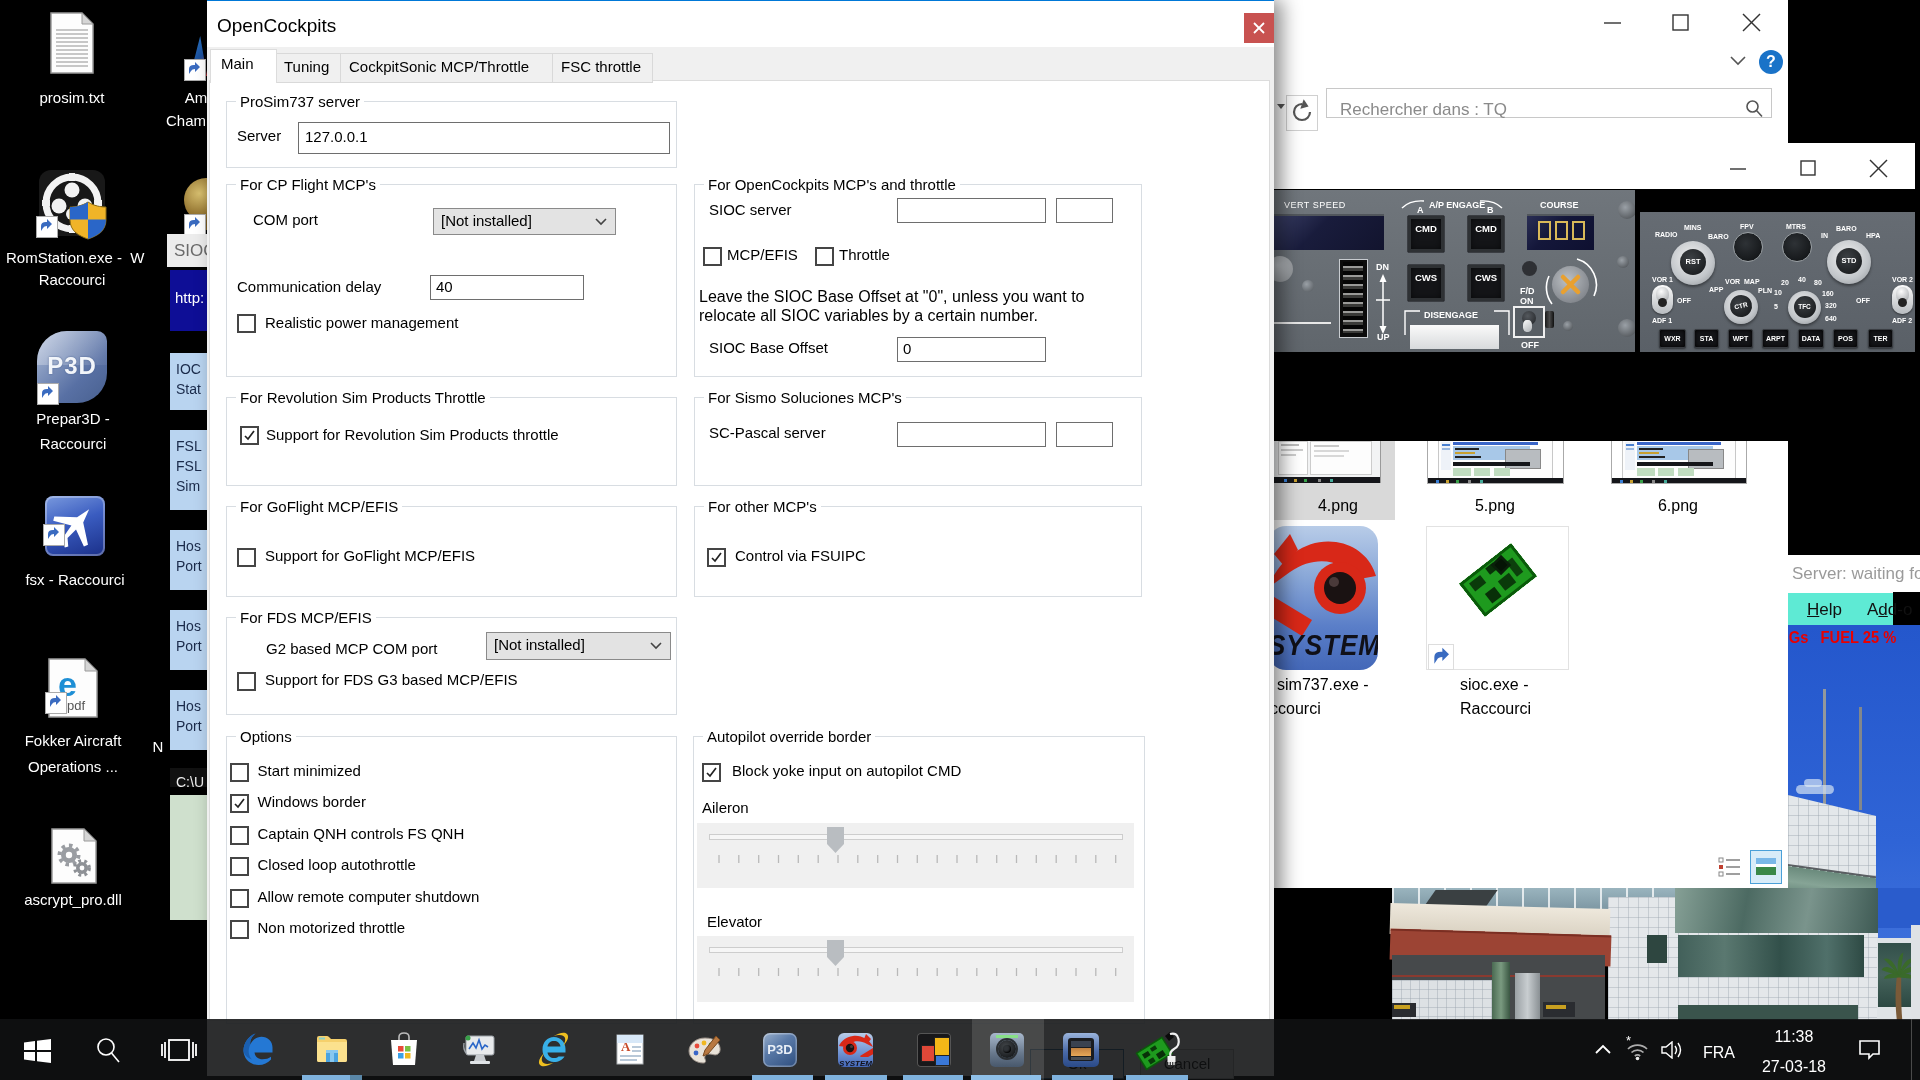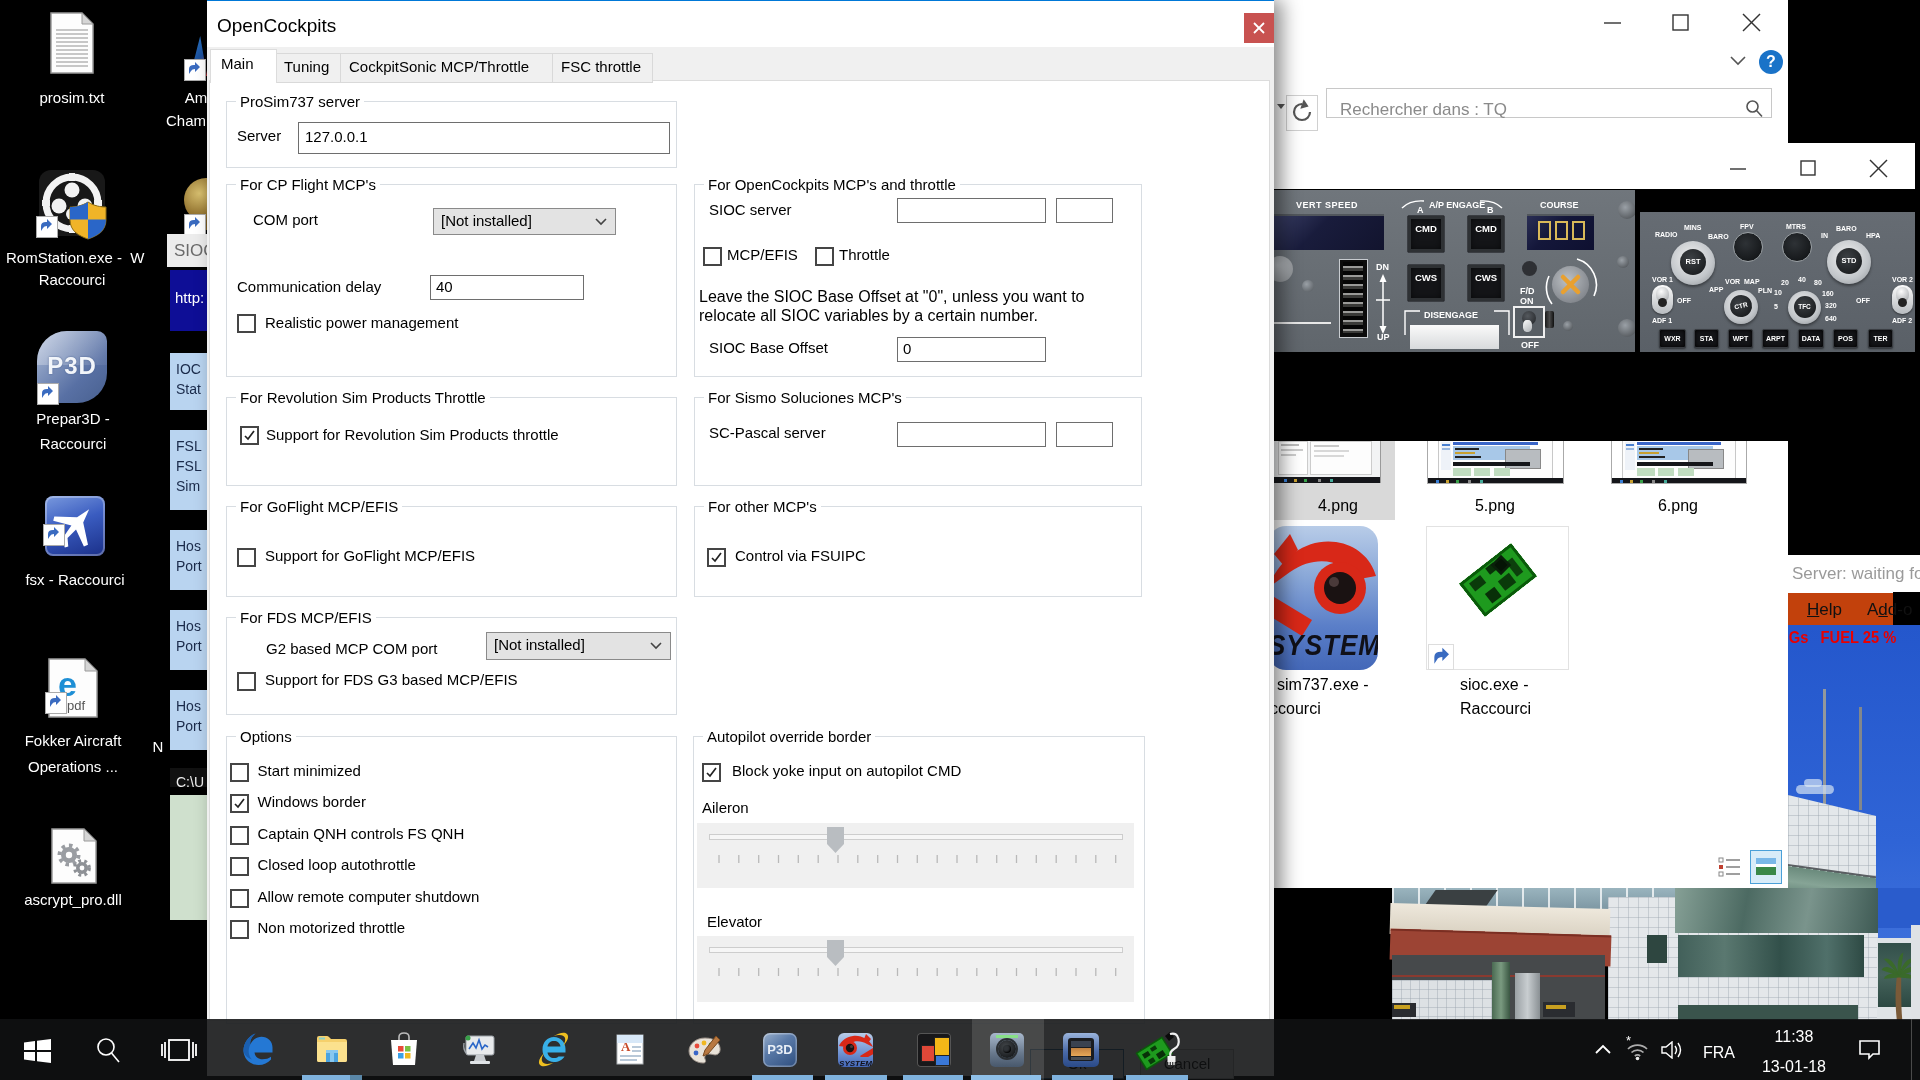--- a/index.html
+++ b/index.html
@@ -157,21 +157,21 @@
   <div class="a" style="left:3px;top:456px;width:42px;height:60px;background:#b9d4f0;color:#1a2a4a;font-size:14px;line-height:20px;padding:6px 0 0 6px;box-sizing:border-box">Hos<br>Port</div>
   <div class="a" style="left:3px;top:534px;width:42px;height:19px;background:#111;color:#eee;font-size:14px;padding:6px 0 0 6px;box-sizing:border-box">C:\U</div>
   <div class="a" style="left:3px;top:561px;width:42px;height:125px;background:#cfe0cd"></div>
 </div>
 
 <div id="p3d" class="a" style="left:1274px;top:555px;width:646px;height:465px;background:#000;overflow:hidden">
 
   <div class="a" style="left:514px;top:0;width:132px;height:37px;background:#fff">
     <div class="a" style="left:4px;top:9px;font-size:17px;color:#9a9a9a;white-space:nowrap">Server: waiting fo</div>
   </div>
-  <div class="a" style="left:514px;top:37px;width:105px;height:33px;background:#c2410c;border-top:1px solid #fff">
+  <div class="a" style="left:514px;top:37px;width:105px;height:33px;background:#5eead4;border-top:1px solid #fff">
     <div class="a" style="left:19px;top:7px;font-size:17px;color:#111;white-space:nowrap"><u>H</u>elp</div>
     <div class="a" style="left:79px;top:7px;font-size:17px;color:#111;white-space:nowrap">A<u>d</u>d-o</div>
   </div>
   <div class="a" style="left:514px;top:70px;width:132px;height:395px;background:linear-gradient(#2457cc,#2f64d6 55%,#4878de)"></div>
   <div class="a" style="left:510px;top:74px;font-size:16px;font-weight:bold;color:#e80000;white-space:nowrap;transform:scaleX(.92)">Gs&nbsp;&nbsp;&nbsp;FUEL 25 %</div>
 
   <div class="a" style="left:549px;top:134px;width:3px;height:117px;background:#93989c"></div>
   <div class="a" style="left:585px;top:152px;width:3px;height:103px;background:#82878c"></div>
 
   <div class="a" style="left:522px;top:230px;width:38px;height:9px;background:#d4e2f2;border-radius:6px;opacity:.7"></div>
@@ -382,21 +382,21 @@
   <div class="a" style="left:0;top:0;width:641px;height:46px;background:#fff">
     <svg class="a" style="left:450px;top:12px" width="180" height="26" viewBox="0 0 180 26">
       <line x1="6" y1="14" x2="22" y2="14" stroke="#333" stroke-width="1.4"></line>
       <rect x="77" y="6" width="14" height="14" fill="none" stroke="#333" stroke-width="1.4"></rect>
       <line x1="146" y1="5" x2="163" y2="22" stroke="#333" stroke-width="1.4"></line>
       <line x1="163" y1="5" x2="146" y2="22" stroke="#333" stroke-width="1.4"></line>
     </svg>
   </div>
 
   <div class="a" style="left:0;top:47px;width:361px;height:162px;background:linear-gradient(#70767c,#60666c);overflow:hidden">
-    <div class="a w" style="left:22px;top:10px;font-size:9px;font-weight:bold;letter-spacing:.5px">VERT SPEED</div>
+    <div class="a w" style="left:10px;top:10px;font-size:9px;font-weight:normal;letter-spacing:.5px">VERT SPEED</div>
     <div class="a" style="left:0;top:24px;width:110px;height:34px;background:linear-gradient(135deg,#3a3f66 0%,#191c3c 40%,#12142e 100%);border-top:2px solid #51565c"></div>
     <div class="a" style="left:-7px;top:66px;width:26px;height:26px;border-radius:50%;background:radial-gradient(circle at 40% 35%,#b8bcc0,#888c90)"></div>
     <div class="a" style="left:28px;top:90px;width:12px;height:12px;border-radius:50%;background:radial-gradient(circle at 38% 35%,#9aa0a6,#50555a)"></div>
     <div class="a" style="left:0;top:132px;width:57px;height:2px;background:#e8e8e8"></div>
 
     <div class="a" style="left:65px;top:69px;width:27px;height:77px;border:1.5px solid #c8ccd0;background:#0c0c0c"></div>
     <div class="a" style="left:69px;top:72px;width:20px;height:71px;background:repeating-linear-gradient(#050505 0 4px,#9a9a98 4px 6px,#3a3a38 6px 9px)"></div>
     <div class="a w" style="left:102px;top:72px;font-size:9px;font-weight:bold">DN</div>
     <div class="a w" style="left:103px;top:142px;font-size:9px;font-weight:bold">UP</div>
     <svg class="a" style="left:102px;top:84px" width="14" height="60" viewBox="0 0 14 60">
@@ -859,18 +859,18 @@
     <path d="M10.8 20 A 4.2 4.2 0 0 1 16.2 20" fill="none" stroke="#c8c8c8" stroke-width="1.7" opacity=".85"></path>
     <circle cx="13.5" cy="22.5" r="1.8" fill="#eee"></circle>
   </svg>
   <svg class="a" style="left:1661px;top:22px" width="26" height="18" viewBox="0 0 26 18">
     <path d="M1 6 L5 6 L11 1 L11 17 L5 12 L1 12Z" fill="none" stroke="#fff" stroke-width="1.4"></path>
     <path d="M14 5 Q17 9 14 13" fill="none" stroke="#fff" stroke-width="1.4"></path>
     <path d="M17 2 Q22 9 17 16" fill="none" stroke="#fff" stroke-width="1.4"></path>
   </svg>
   <div class="a" style="left:1703px;top:25px;font-size:16px;color:#fff">FRA</div>
   <div class="a" style="left:1744px;top:9px;width:100px;text-align:center;font-size:16px;color:#fff">11:38</div>
-  <div class="a" style="left:1744px;top:39px;width:100px;text-align:center;font-size:16px;color:#fff">13-01-18</div>
+  <div class="a" style="left:1744px;top:39px;width:100px;text-align:center;font-size:16px;color:#fff">27-03-18</div>
   <svg class="a" style="left:1858px;top:20px" width="23" height="22" viewBox="0 0 23 22">
     <path d="M2 2 L21 2 L21 15 L15 15 L11 19 L11 15 L2 15Z" fill="none" stroke="#fff" stroke-width="1.6"></path>
   </svg>
   <div class="a" style="left:1911px;top:0;width:1px;height:61px;background:#4a4a4a"></div>
 </div>
 
 </body></html>

